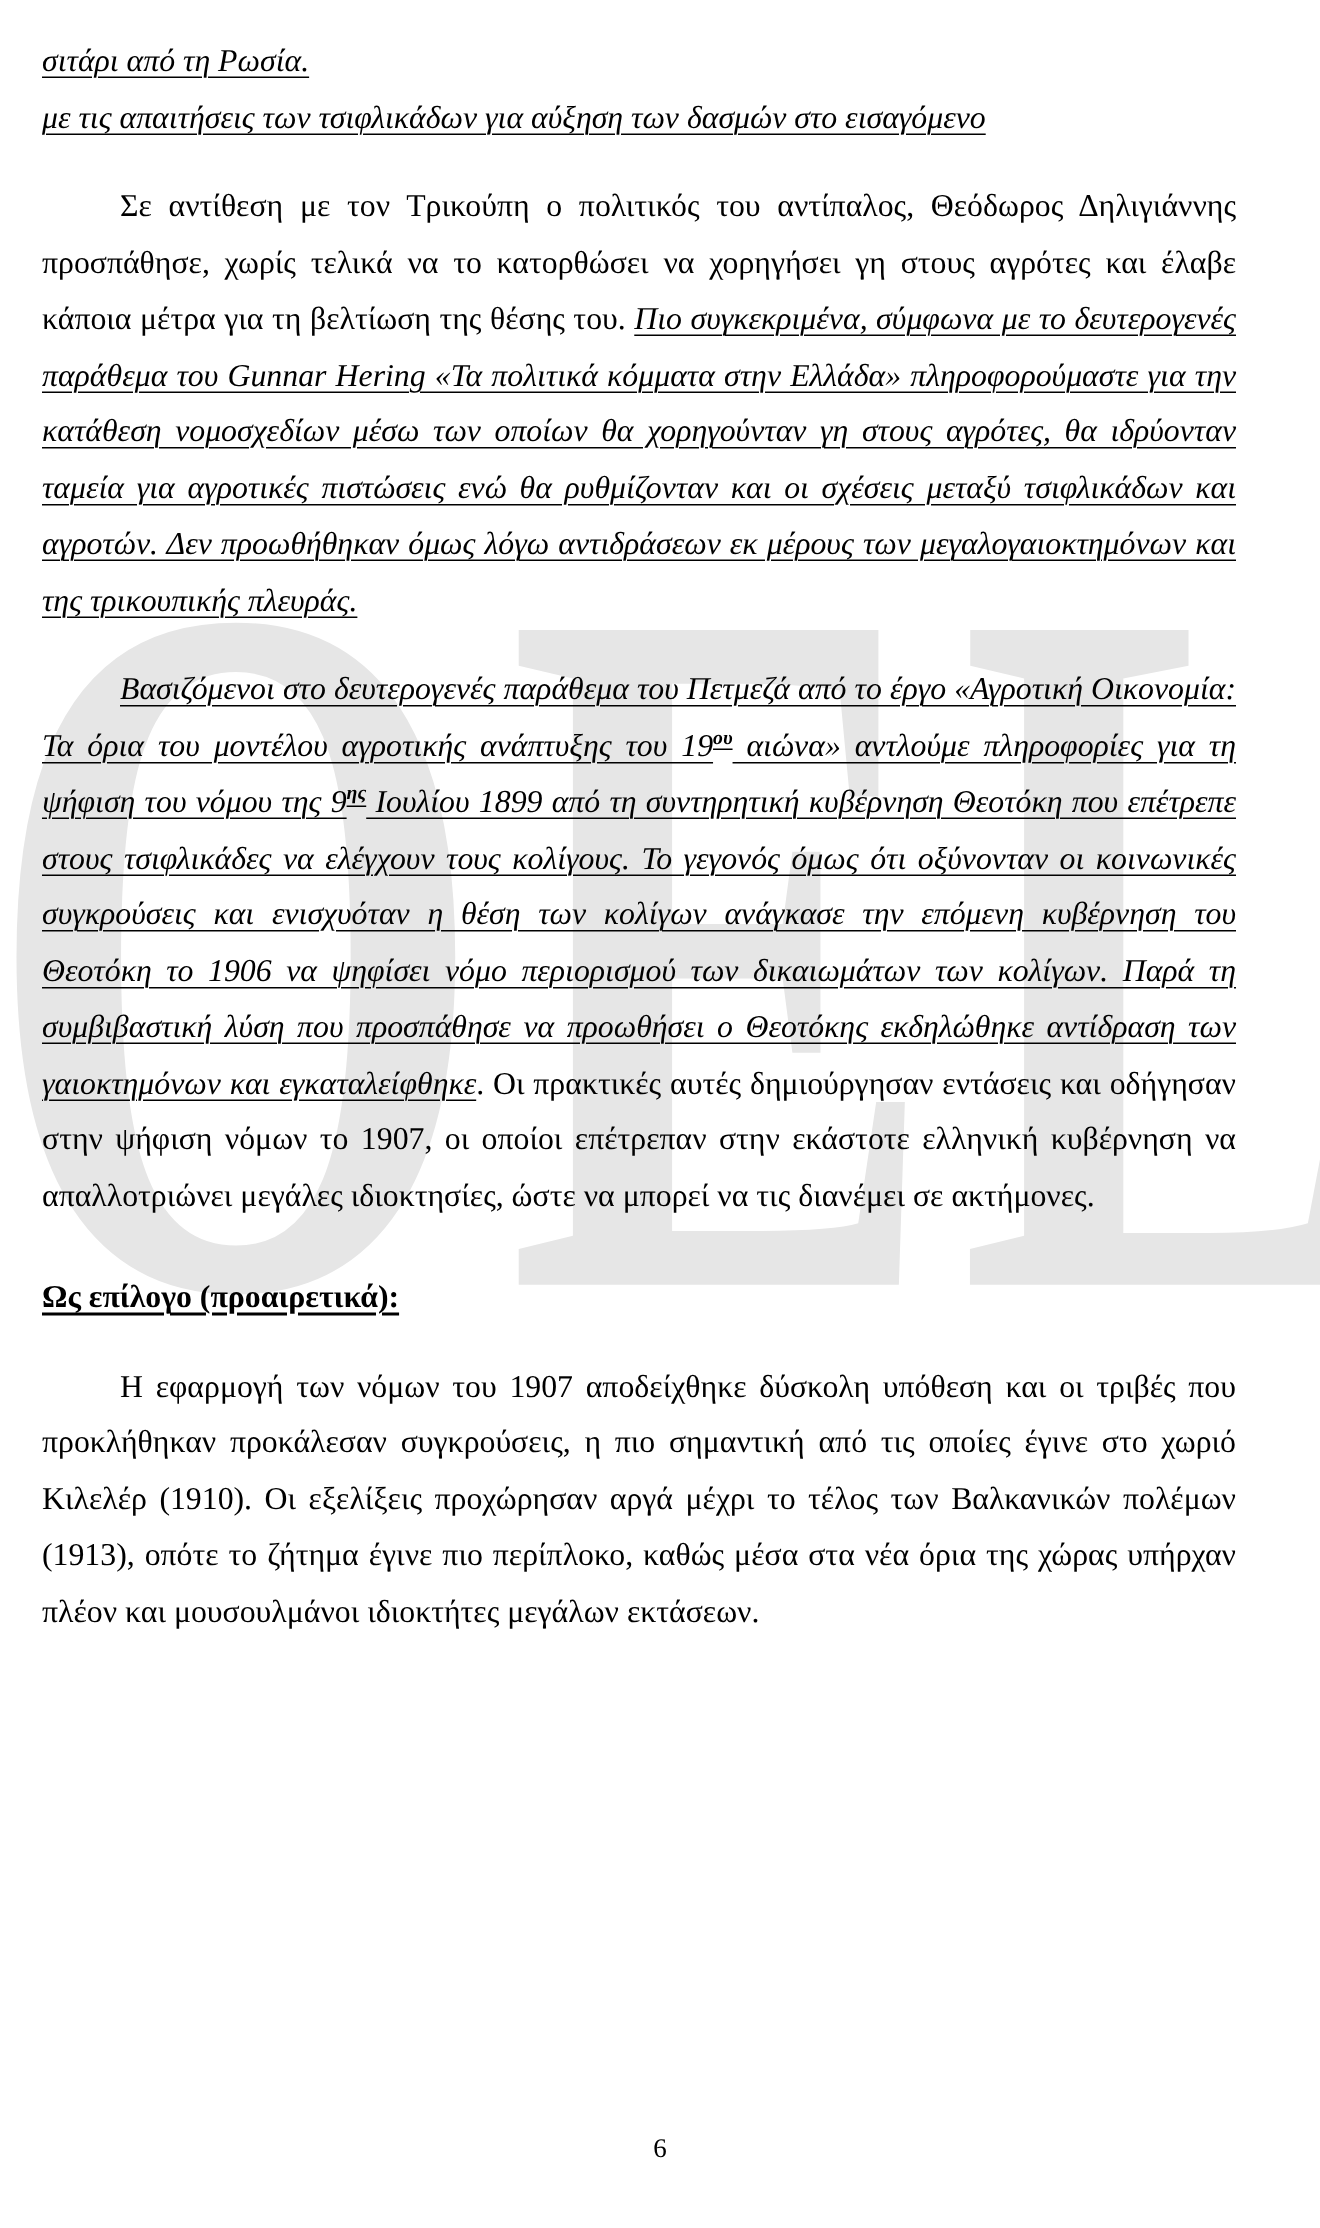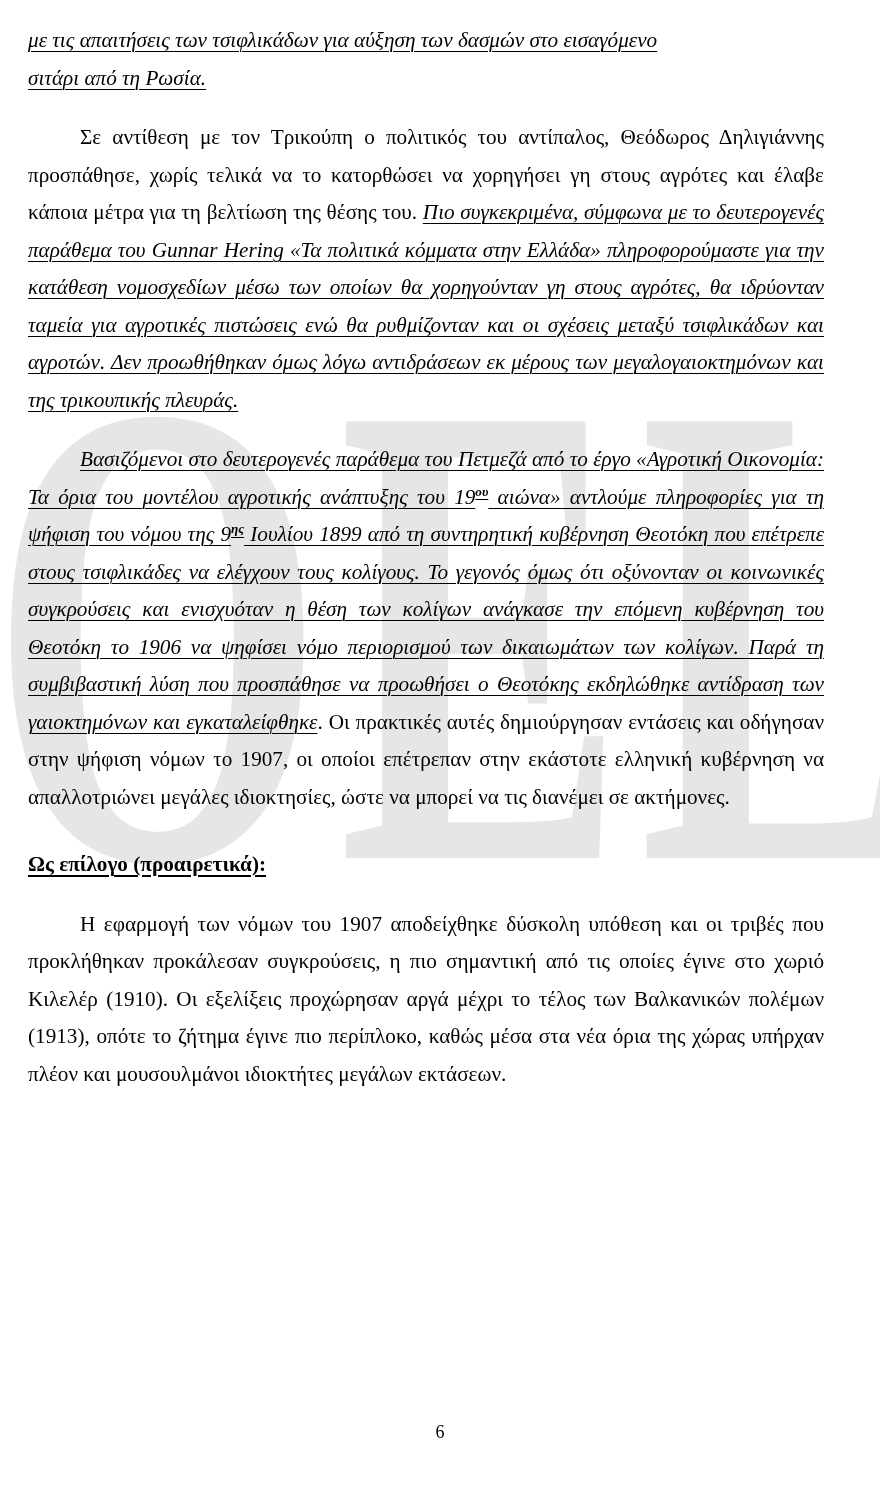--- a/index.html
+++ b/index.html
@@ -118,24 +118,24 @@
 
 <div class="page">
 
   <div class="watermark">
     <div class="wm-text">OEL</div>
   </div>
 
   <div class="content">
 
     <p class="para">
-      <span class="ital-ul">με τις απαιτήσεις των τσιφλικάδων για αύξηση των δασμών στο εισαγόμενο</span>
+      <span class="ital-ul">σιτάρι από τη Ρωσία.</span>
     </p>
     <p class="para">
-      <span class="ital-ul">σιτάρι από τη Ρωσία.</span>
+      <span class="ital-ul">με τις απαιτήσεις των τσιφλικάδων για αύξηση των δασμών στο εισαγόμενο</span>
     </p>
 
     <div class="gap-md"></div>
 
     <p class="para indent"><span class="plain">Σε αντίθεση με τον Τρικούπη ο πολιτικός του αντίπαλος, Θεόδωρος Δηλιγιάννης προσπάθησε, χωρίς τελικά να το κατορθώσει να χορηγήσει γη στους αγρότες και έλαβε κάποια μέτρα για τη βελτίωση της θέσης του. </span><span class="ital-ul">Πιο συγκεκριμένα, σύμφωνα με το δευτερογενές παράθεμα του Gunnar Hering «Τα πολιτικά κόμματα στην Ελλάδα» πληροφορούμαστε για την κατάθεση νομοσχεδίων μέσω των οποίων θα χορηγούνταν γη στους αγρότες, θα ιδρύονταν ταμεία για αγροτικές πιστώσεις ενώ θα ρυθμίζονταν και οι σχέσεις μεταξύ τσιφλικάδων και αγροτών. Δεν προωθήθηκαν όμως λόγω αντιδράσεων εκ μέρους των μεγαλογαιοκτημόνων και της τρικουπικής πλευράς.</span></p>
 
     <div class="gap-md"></div>
 
     <p class="para indent"><span class="ital-ul">Βασιζόμενοι στο δευτερογενές παράθεμα του Πετμεζά από το έργο «Αγροτική Οικονομία: Τα όρια του μοντέλου αγροτικής ανάπτυξης του 19</span><span class="ital-ul sup">ου</span><span class="ital-ul"> αιώνα» αντλούμε πληροφορίες για τη ψήφιση του νόμου της 9</span><span class="ital-ul sup">ης</span><span class="ital-ul"> Ιουλίου 1899 από τη συντηρητική κυβέρνηση Θεοτόκη που επέτρεπε στους τσιφλικάδες να ελέγχουν τους κολίγους. Το γεγονός όμως ότι οξύνονταν οι κοινωνικές συγκρούσεις και ενισχυόταν η θέση των κολίγων ανάγκασε την επόμενη κυβέρνηση του Θεοτόκη το 1906 να ψηφίσει νόμο περιορισμού των δικαιωμάτων των κολίγων. Παρά τη συμβιβαστική λύση που προσπάθησε να προωθήσει ο Θεοτόκης εκδηλώθηκε αντίδραση των γαιοκτημόνων και εγκαταλείφθηκε</span><span class="plain">. Οι πρακτικές αυτές δημιούργησαν εντάσεις και οδήγησαν στην ψήφιση νόμων το 1907, οι οποίοι επέτρεπαν στην εκάστοτε ελληνική κυβέρνηση να απαλλοτριώνει μεγάλες ιδιοκτησίες, ώστε να μπορεί να τις διανέμει σε ακτήμονες.</span></p>
 

